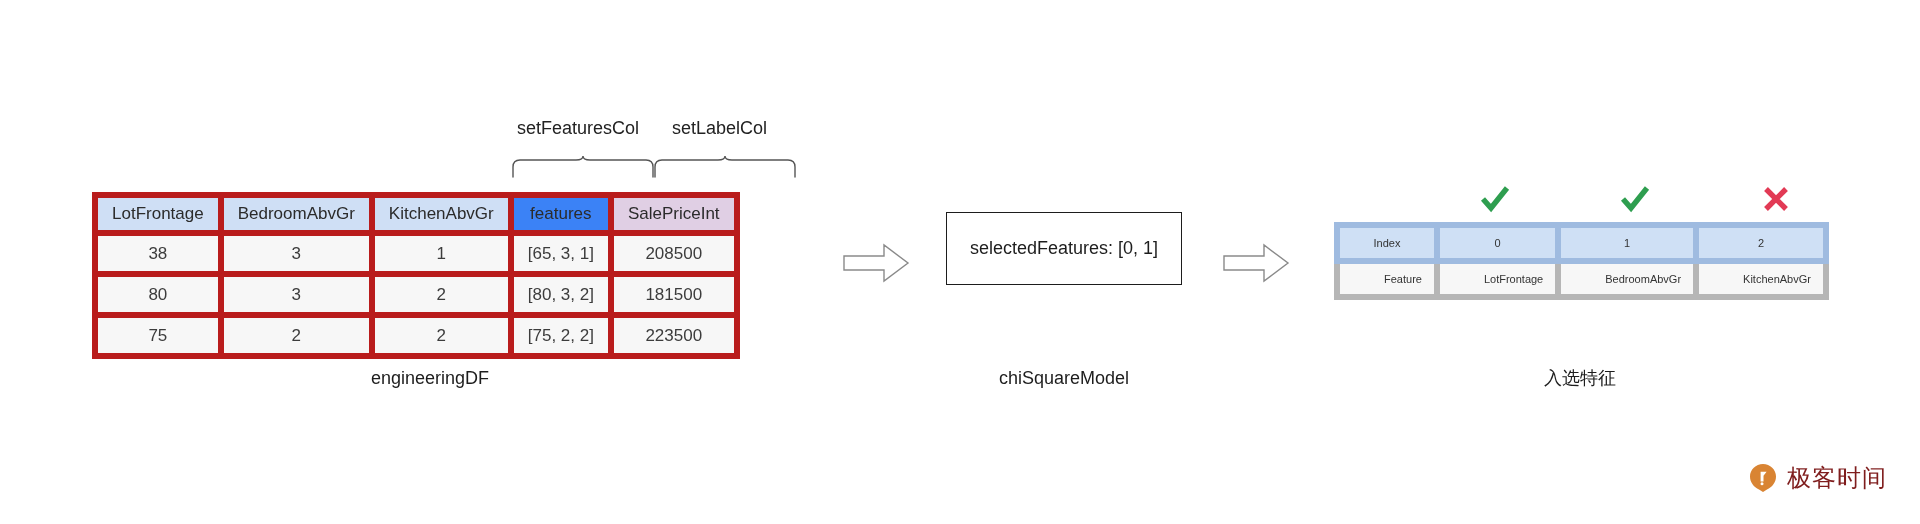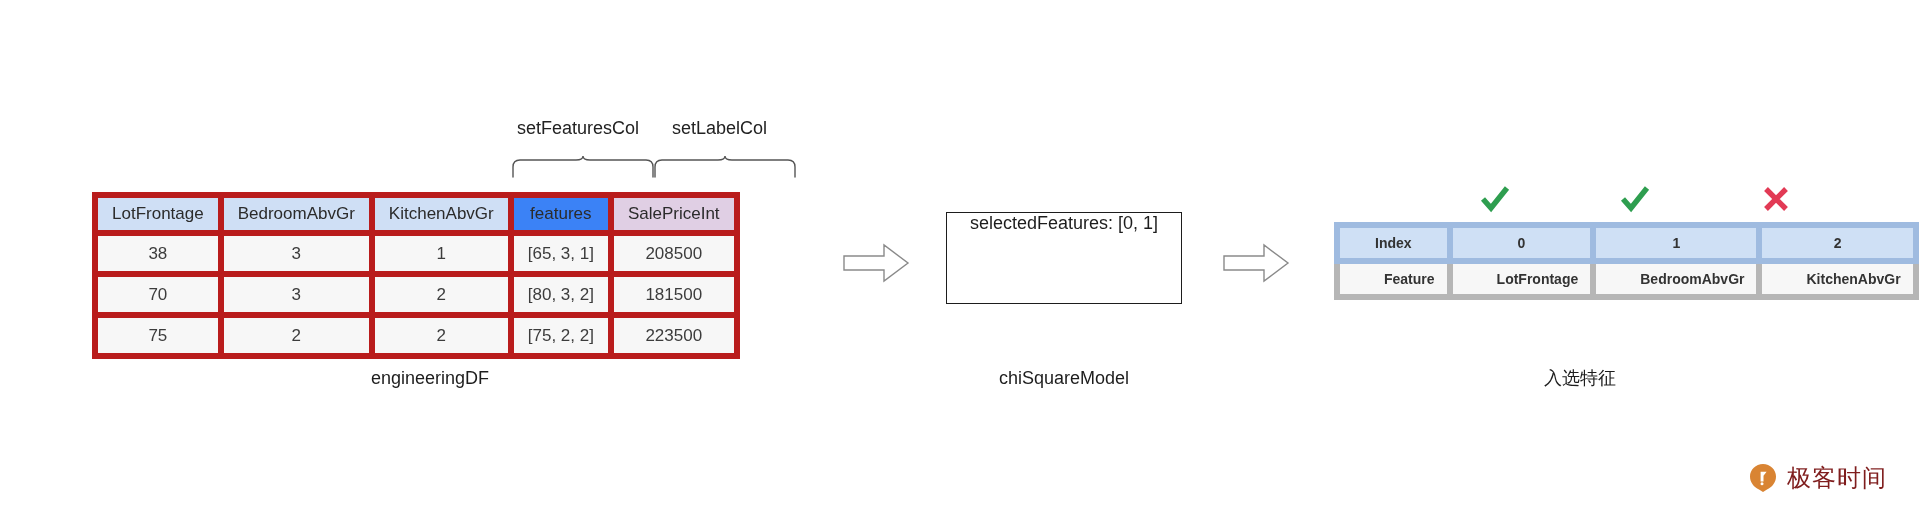--- a/index.html
+++ b/index.html
@@ -60,44 +60,44 @@
   }
 
   
   .arrow svg { display: block; }
 
   
   #chisquare-box {
     left: 946px;
     top: 212px;
     width: 236px;
-    height: 92px;
+    height: 73px;
     border: 1.5px solid #1d1d1d;
     background: #ffffff;
     display: flex;
+    align-items: center;
     justify-content: center;
     box-sizing: border-box;
   }
   #chisquare-box .box-text {
     font-size: 18px;
     color: #1d1d1d;
     white-space: nowrap;
   }
 
   
   #selected-features {
     left: 1334px;
     top: 222px;
   }
   #selected-features td {
     height: 30px;
     padding: 0 12px;
-    font-size: 14px;
+    font-size: 11px;
     color: #333;
-    font-weight: bold;
   }
   #selected-features .row-index td { background: #cfe0f5; border-color: #9fbbe0; }
   #selected-features .row-feature td { background: #f7f7f7; border-color: #b6b6b6; padding-left: 44px; }
 
   
   .mark {
     position: absolute;
     top: 182px;
     width: 34px;
     height: 34px;
@@ -144,21 +144,21 @@
   </thead>
   <tbody>
     <tr>
       <td>38</td>
       <td>3</td>
       <td>1</td>
       <td>[65, 3, 1]</td>
       <td>208500</td>
     </tr>
     <tr>
-      <td>70</td>
+      <td>80</td>
       <td>3</td>
       <td>2</td>
       <td>[80, 3, 2]</td>
       <td>181500</td>
     </tr>
     <tr>
       <td>75</td>
       <td>2</td>
       <td>2</td>
       <td>[75, 2, 2]</td>

